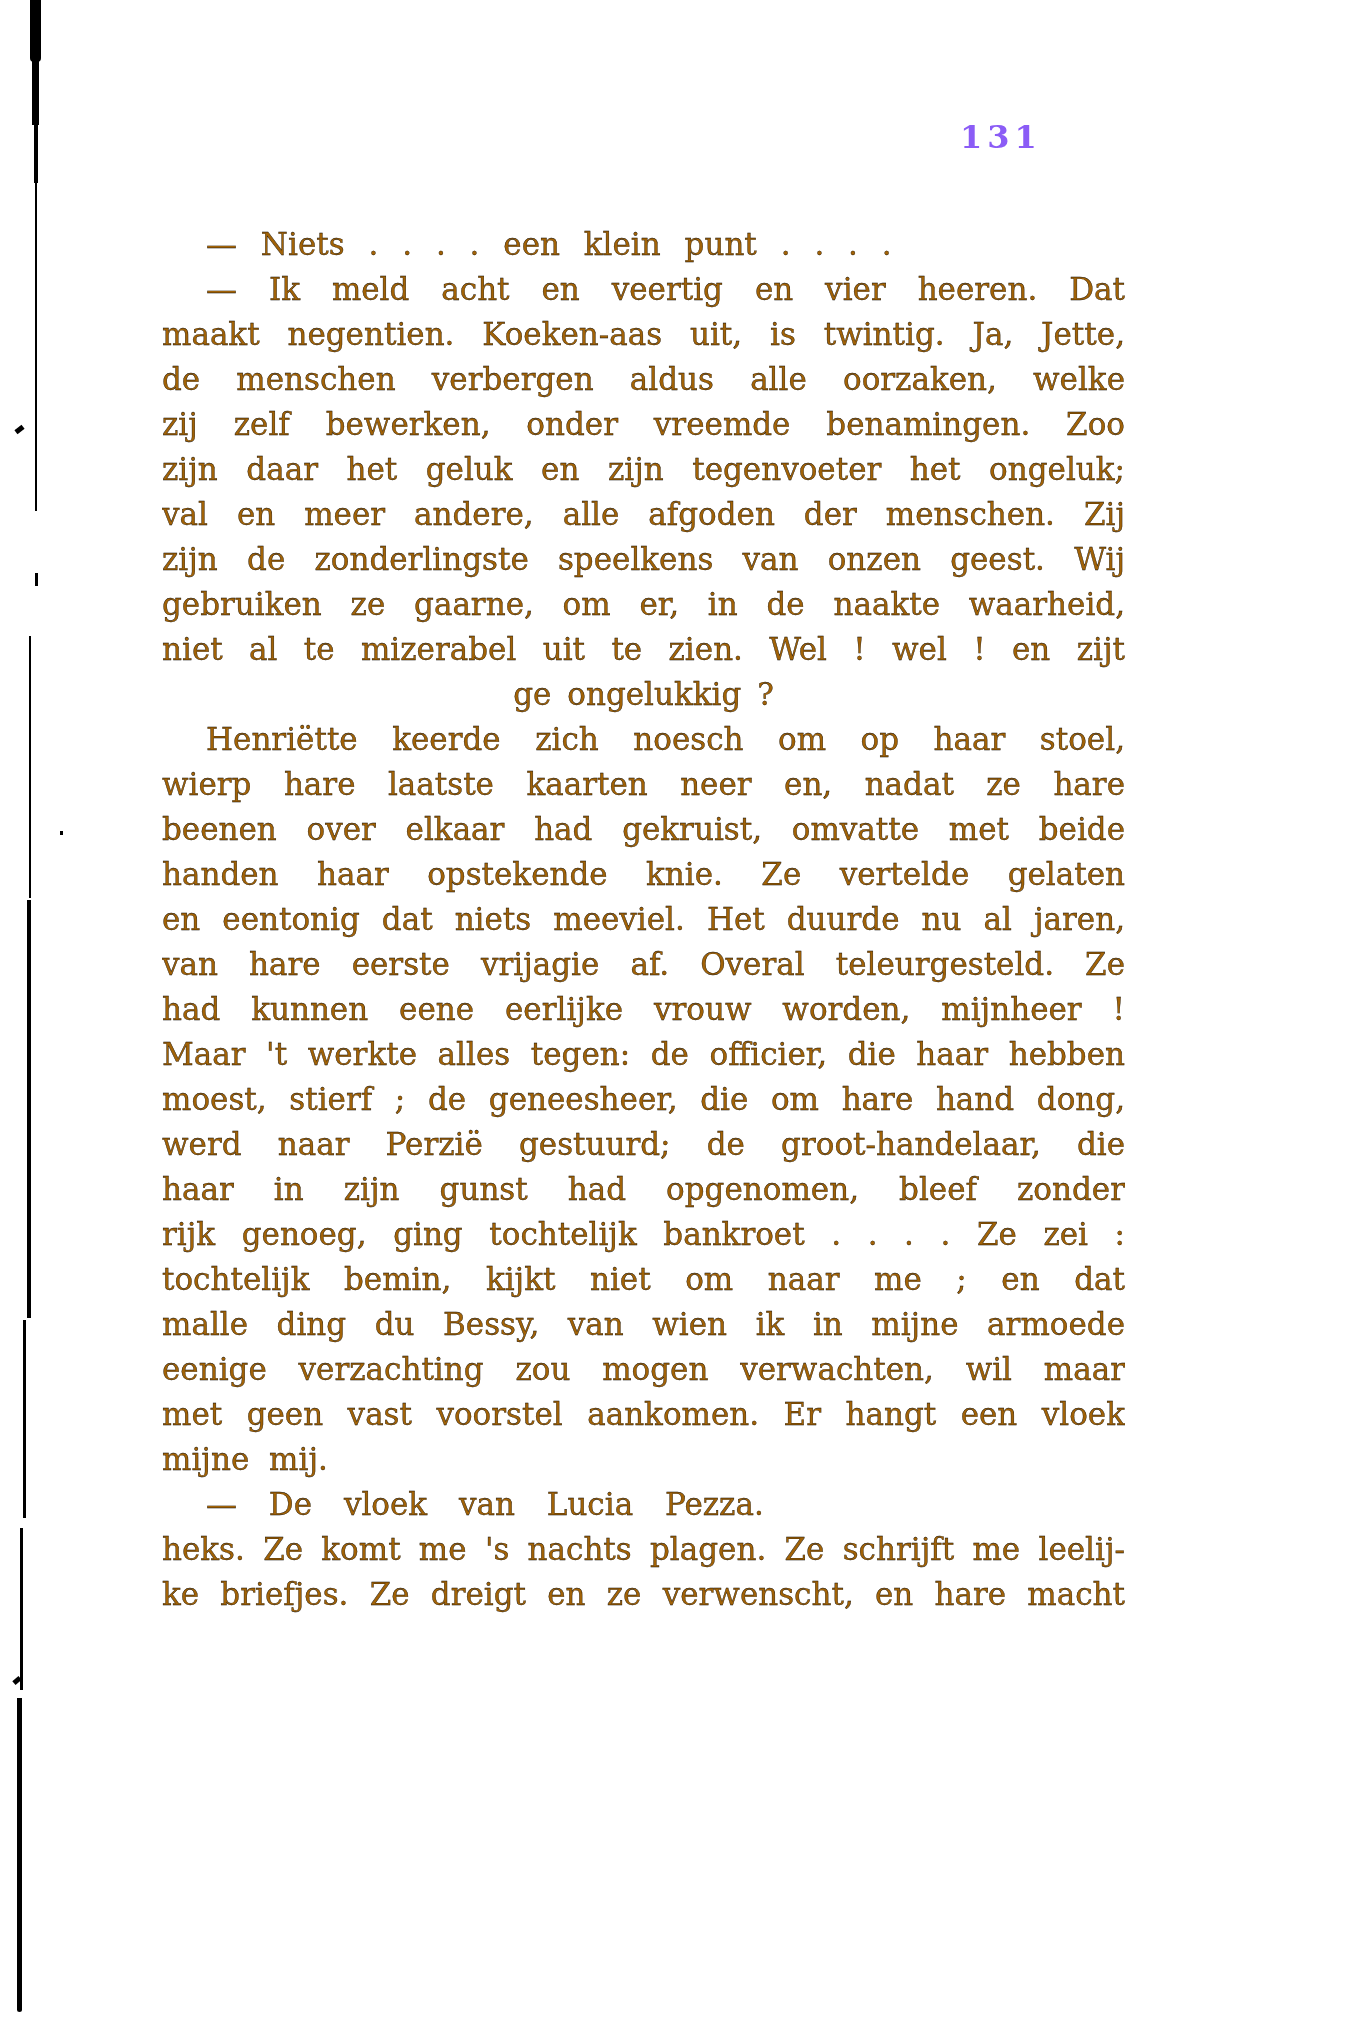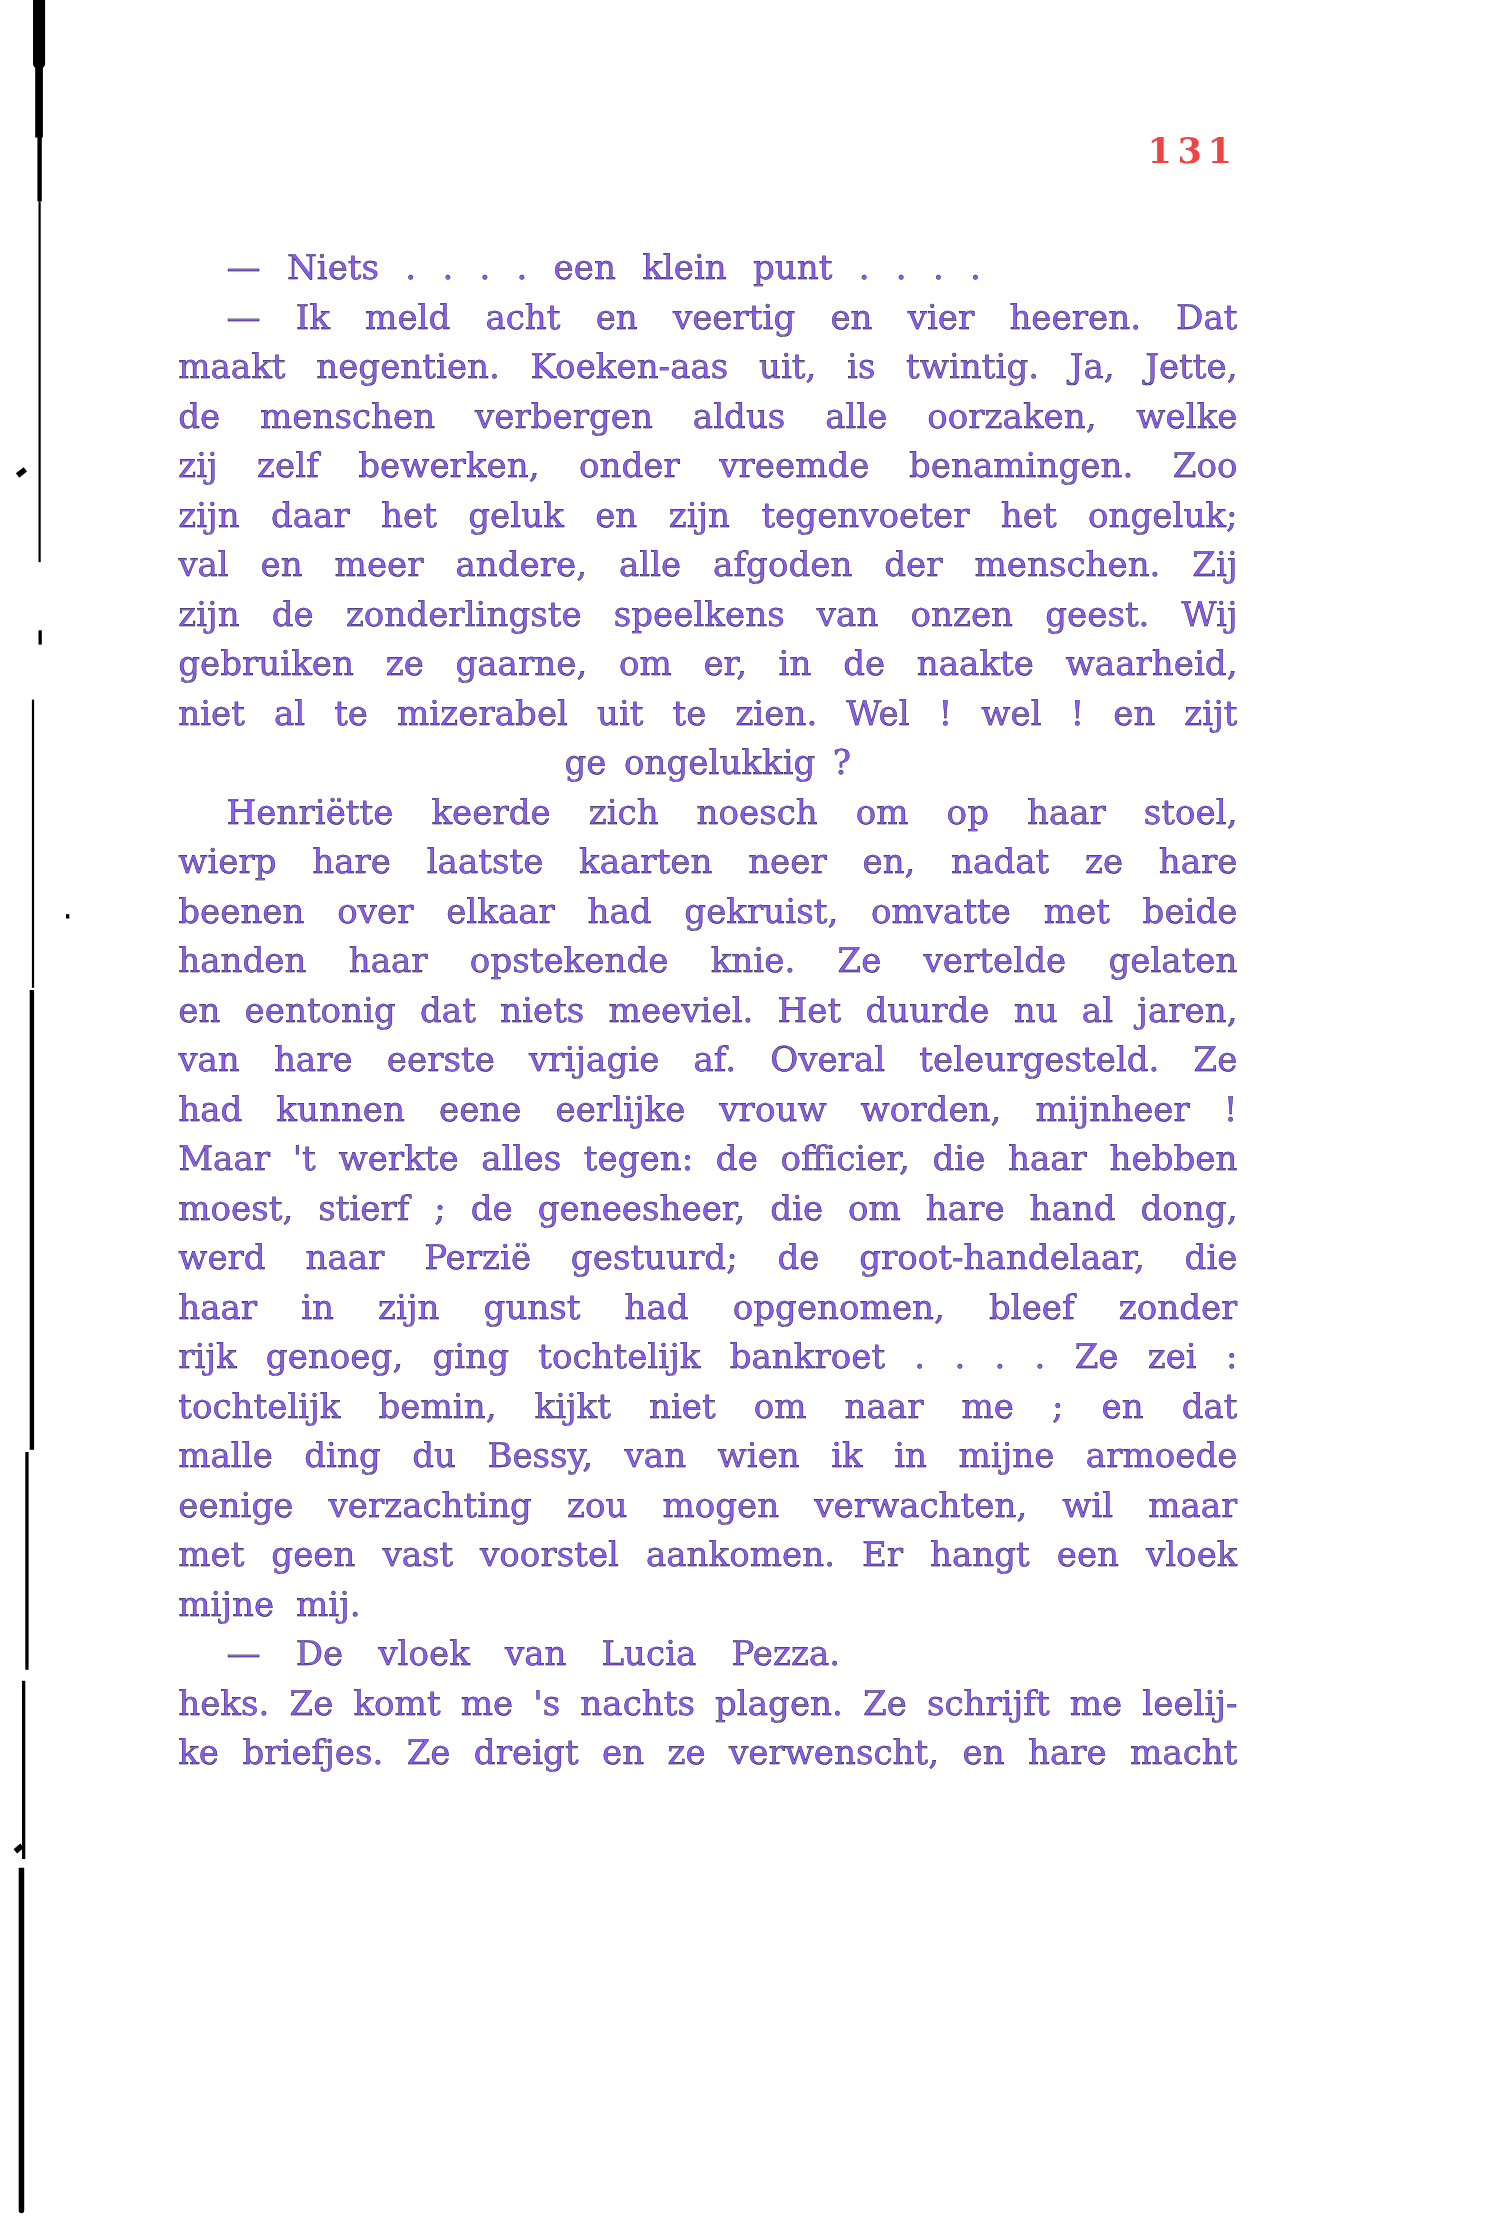--- a/index.html
+++ b/index.html
@@ -10,39 +10,38 @@
     background: #ffffff;
     font-family: "DejaVu Serif", "Liberation Serif", serif;
     color: #000000;
     overflow: hidden;
   }
   .page-number {
     position: absolute;
     top: 118px;
     left: 960px;
     width: 165px;
-    text-align: right;
     font-size: 32px;
     letter-spacing: 5px;
     font-weight: bold;
-    color: #ef4444;
+    color: #8b5cf6;
   }
   .text-block {
     position: absolute;
     left: 162px;
     top: 222px;
     width: 963px;
   }
   .line {
     font-size: 31px;
     line-height: 45px;
     height: 45px;
     overflow: hidden;
     white-space: normal;
-    color: #8b5cf6;
+    color: #a16207;
     -webkit-text-stroke: 0.35px #000;
   }
   .line.j {
     text-align: justify;
     text-align-last: justify;
     text-justify: inter-word;
   }
   .line.nj { text-align: left; }
   .line.indent { padding-left: 44px; }
   

